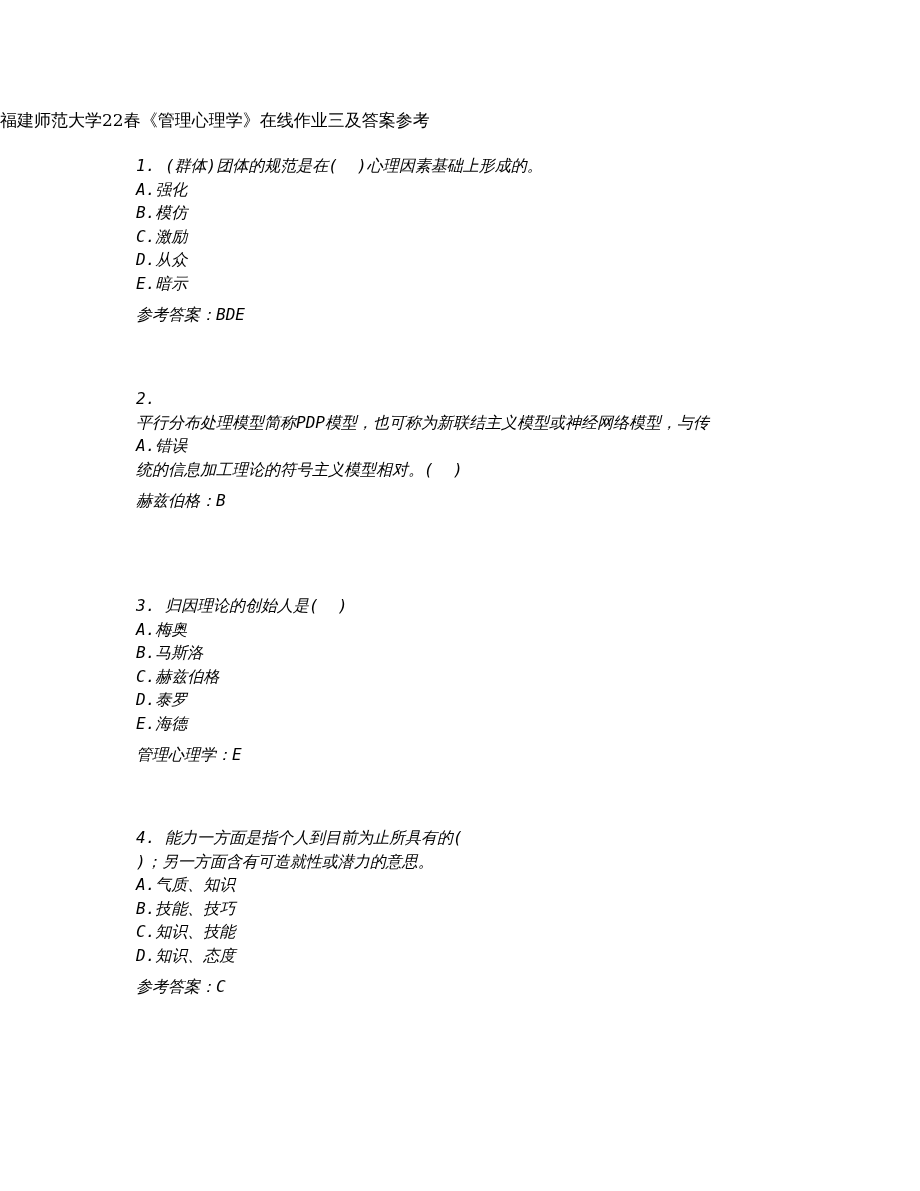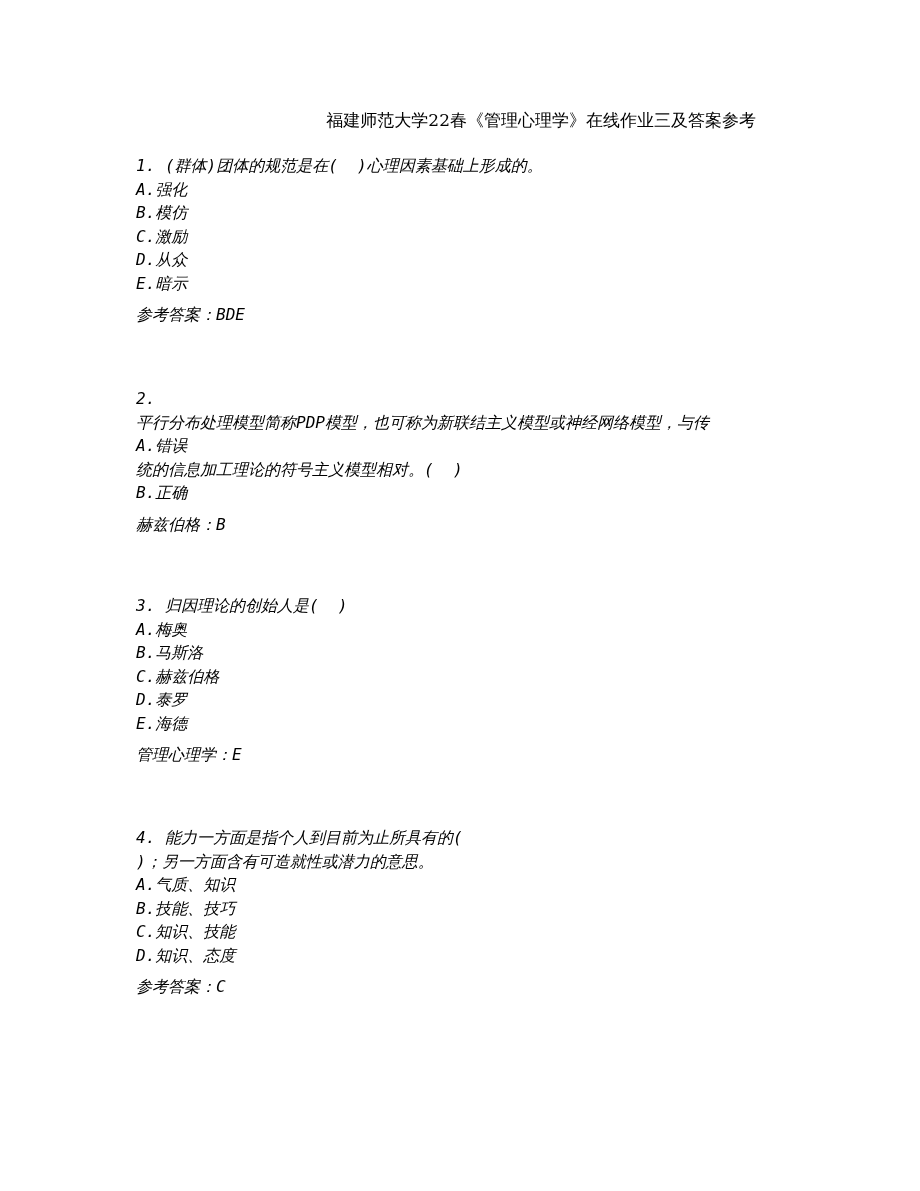--- a/index.html
+++ b/index.html
@@ -1,18 +1,18 @@
 <!DOCTYPE html>
 <html><head>
 <meta charset="utf-8">
 <style>
   html, body { margin: 0; padding: 0; background: #ffffff; }
   body { width: 920px; height: 1191px; position: relative; overflow: hidden;
          font-family: "DejaVu Sans Mono", "Liberation Mono", monospace; color: #000; }
-  .title { position: absolute; top: 108px; left: 0; width: 756px; text-align: right;
+  .title { position: absolute; top: 108px; left: 0; width: 756px; text-align: left;
            font-family: "DejaVu Serif", "Liberation Serif", serif; font-size: 17px; line-height: 24px; }
   .q { position: absolute; left: 136px; width: 650px; font-size: 16px; line-height: 23.5px; font-style: italic; }
   .line { white-space: pre-wrap; }
   .ans { margin-top: 8px; }
 </style>
 </head>
 <body>
 
 <div class="title">福建师范大学22春《管理心理学》在线作业三及答案参考</div>
 
@@ -24,21 +24,20 @@
   <div class="line">D.从众</div>
   <div class="line">E.暗示</div>
   <div class="line ans">参考答案：BDE</div>
 </div>
 
 <div class="q" style="top:387px">
   <div class="line">2.</div>
   <div class="line">平行分布处理模型简称PDP模型，也可称为新联结主义模型或神经网络模型，与传</div>
   <div class="line">A.错误</div>
   <div class="line">统的信息加工理论的符号主义模型相对。(  )</div>
-  <div class="line">B.正确</div>
   <div class="line ans">赫兹伯格：B</div>
 </div>
 
 <div class="q" style="top:594px">
   <div class="line">3. 归因理论的创始人是(  )</div>
   <div class="line">A.梅奥</div>
   <div class="line">B.马斯洛</div>
   <div class="line">C.赫兹伯格</div>
   <div class="line">D.泰罗</div>
   <div class="line">E.海德</div>

